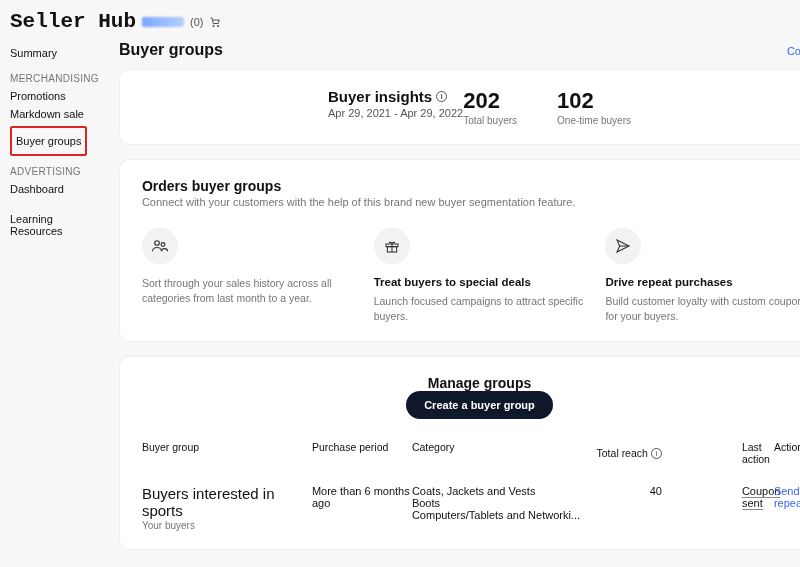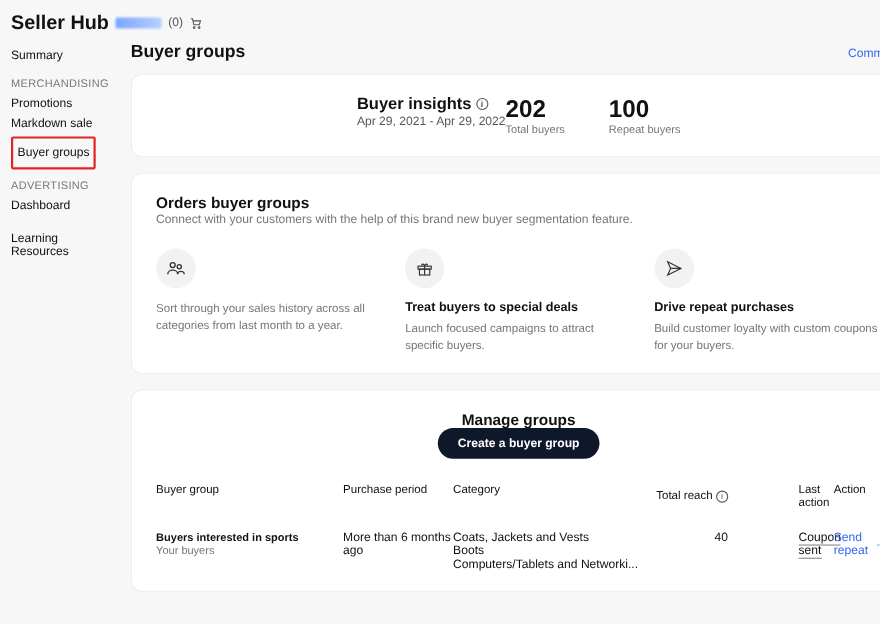--- a/index.html
+++ b/index.html
@@ -1,19 +1,19 @@
 <!DOCTYPE html>
 <html><head>
 <meta charset="utf-8">
 <style>
   * { box-sizing: border-box; margin: 0; padding: 0; }
   body { font-family: -apple-system, BlinkMacSystemFont, "Segoe UI", Helvetica, Arial, sans-serif; background: #f7f7f7; color: #111; width: 800px; }
   .topbar { padding: 10px 10px 0 10px; background: #f7f7f7; }
   .title-row { display: flex; align-items: center; gap: 6px; }
-  .title-row h1 { font-size: 18px; font-weight: 700; }
+  .title-row h1 { font-size: 21px; font-weight: 700; font-family: Liberation Mono, monospace; }
   .blur { width: 42px; height: 10px; background: linear-gradient(90deg, #7aa6ff, #b8cfff); filter: blur(1px); border-radius: 2px; }
   .zero { font-size: 11px; color: #555; }
   .cart { color: #555; font-size: 12px; }
   .tabs { display: flex; gap: 18px; margin-top: 6px; padding-bottom: 6px; }
   .tabs a { font-size: 12px; color: #555; text-decoration: none; cursor: pointer; padding: 4px 0; }
   .tabs a.active { color: #111; font-weight: 500; }
   .hl-red { border: 2px solid #e02424; padding: 2px 6px; border-radius: 2px; }
   .layout { display: flex; }
   .sidebar { width: 108px; padding: 8px 8px 8px 10px; font-size: 11px; }
   .sidebar .sumlink { color: #111; margin-bottom: 14px; display: block; }
@@ -40,23 +40,23 @@
   .feature p { font-size: 10.5px; color: #767676; line-height: 1.4; }
   .manage-head { display: flex; justify-content: space-between; align-items: center; flex-direction: column; }
   .manage-head h3 { font-size: 14px; font-weight: 700; }
   .btn-primary { background: #0f172a; color: #fff; border: none; border-radius: 18px; padding: 8px 18px; font-size: 11px; font-weight: 600; cursor: pointer; }
   .tbl-head { display: flex; font-size: 10.5px; color: #111; font-weight: 400; margin-top: 22px; padding-bottom: 6px; }
   .tbl-row { display: flex; font-size: 11px; margin-top: 14px; align-items: flex-start; }
   .c-group { width: 170px; }
   .c-period { width: 100px; }
   .c-cat { width: 170px; }
   .c-reach { width: 80px; text-align: right; display:flex; justify-content:flex-end; align-items:center; gap:3px;}
-  .c-last { width: 80px; margin-left: 16px; padding-left: 48px; }
+  .c-last { width: 80px; margin-left: 32px; padding-left: 48px; }
   .c-action { flex: 1; }
-  .tbl-row .c-group strong { font-weight: 700; font-size: 10px; }
+  .tbl-row .c-group strong { font-weight: 400; font-size: 15px; }
   .tbl-row .c-group .sub { color: #767676; font-size: 10px; }
   .link-u { border-bottom: 1px solid #888; display: inline; }
   .link-blue { color: #3665f3; cursor: pointer; display: inline-flex; align-items: center; gap: 3px; }
   svg { display: block; }
   .info-icon { width: 11px; height: 11px; border: 1px solid #555; border-radius: 50%; display: inline-flex; align-items: center; justify-content: center; font-size: 8px; color: #555; }
 </style>
 </head>
 <body>
 
 <div class="topbar">
@@ -100,22 +100,22 @@
             <span class="info-icon">i</span>
           </h3>
           <div class="date">Apr 29, 2021 - Apr 29, 2022</div>
         </div>
         <div class="stats">
           <div class="stat">
             <div class="num">202</div>
             <div class="lab">Total buyers</div>
           </div>
           <div class="stat">
-            <div class="num">100</div>
-            <div class="lab">Repeat buyers</div>
+            <div class="num">102</div>
+            <div class="lab">One-time buyers</div>
           </div>
         </div>
       </div>
     </div>
 
     <div class="card about">
       <h3>Orders buyer groups</h3>
       <div class="sub">Connect with your customers with the help of this brand new buyer segmentation feature.</div>
       <div class="features">
         <div class="feature">

